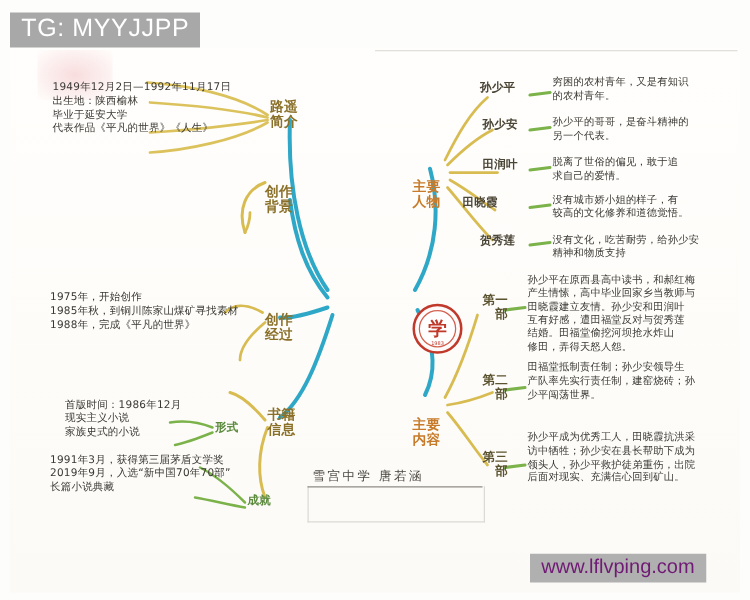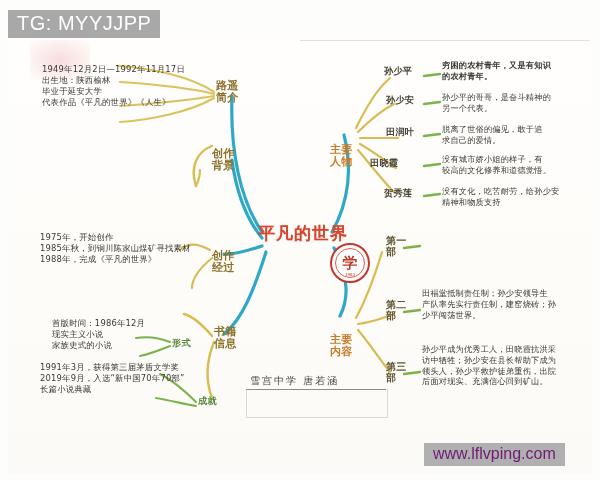--- a/index.html
+++ b/index.html
@@ -29,21 +29,21 @@
 
   
   .hw{position:absolute;font-family:"DejaVu Sans","Liberation Sans",sans-serif;
       color:#34332f;line-height:1.32;white-space:pre-line;letter-spacing:.2px;}
   .detail{font-size:8.4px;color:#3a3833;}
   .detail-r{font-size:8.2px;color:#3a3833;}
   .branch-lbl{font-size:11px;color:#6d5a2e;line-height:1.1;font-weight:bold;}
   .branch-lbl.org{color:#c77b2a;margin-top:16px;}
   .branch-lbl.gold{color:#8a7029;}
   .sub-lbl{font-size:9.2px;color:#4a4536;font-weight:bold;line-height:1.12;}
-  .part-lbl{font-size:10px;color:#5c5430;font-weight:bold;line-height:1.05;}
+  .part-lbl{font-size:10px;color:#5c5430;font-weight:bold;line-height:1.05;text-align:right;}
 
   .center-title{position:absolute;left:258px;top:222px;font-size:17px;font-weight:bold;
      color:#d6452c;letter-spacing:1px;
      text-shadow:0 0 1px rgba(214,69,44,.4);}
 
   .seal{position:absolute;left:330px;top:243px;width:40px;height:40px;border-radius:50%;
         border:2.2px solid #c0392b;box-sizing:border-box;
         background:radial-gradient(circle at 50% 50%,#fff 55%,#fdeceb 100%);}
   .seal:before{content:"";position:absolute;left:3px;top:3px;right:3px;bottom:3px;
         border:1px solid #d4614f;border-radius:50%;}
@@ -138,36 +138,35 @@
   <div class="hw sub-lbl grn" style="left:172px;top:338px;color:#5b8a3c;">形式</div>
 
   <div class="hw detail" style="left:40px;top:362px;width:165px;">1991年3月，获得第三届茅盾文学奖
 2019年9月，入选“新中国70年70部”
 长篇小说典藏</div>
   <div class="hw sub-lbl grn" style="left:198px;top:396px;color:#5b8a3c;">成就</div>
 
   <div class="hw branch-lbl gold" style="left:214px;top:326px;">书籍
 信息</div>
 
-  <div class="center-title">平凡的世界</div>
 
   <div class="seal">
     <div class="glyph">学</div>
     <div class="yr">1983</div>
   </div>
 
   <div class="sigbox"></div>
   <div class="sigline"></div>
   <div class="sig">雪宫中学  唐若涵</div>
 
   <div class="hw branch-lbl org" style="left:330px;top:128px;">主要
 人物</div>
 
   <div class="hw sub-lbl" style="left:384px;top:66px;">孙少平</div>
-  <div class="hw detail-r" style="left:442px;top:60px;width:156px;font-weight:bold;">穷困的农村青年，又是有知识
+  <div class="hw detail-r" style="left:442px;top:60px;width:156px;">穷困的农村青年，又是有知识
 的农村青年。</div>
 
   <div class="hw sub-lbl" style="left:386px;top:95px;">孙少安</div>
   <div class="hw detail-r" style="left:442px;top:92px;width:156px;">孙少平的哥哥，是奋斗精神的
 另一个代表。</div>
 
   <div class="hw sub-lbl" style="left:386px;top:127px;">田润叶</div>
   <div class="hw detail-r" style="left:442px;top:124px;width:156px;">脱离了世俗的偏见，敢于追
 求自己的爱情。</div>
 
@@ -177,20 +176,26 @@
 
   <div class="hw sub-lbl" style="left:384px;top:188px;">贺秀莲</div>
   <div class="hw detail-r" style="left:442px;top:186px;width:156px;">没有文化，吃苦耐劳，给孙少安
 精神和物质支持</div>
 
   <div class="hw branch-lbl org" style="left:330px;top:318px;">主要
 内容</div>
 
   <div class="hw part-lbl" style="left:386px;top:236px;">第一
 部</div>
+  <div class="hw detail-r" style="left:422px;top:218px;width:176px;">孙少平在原西县高中读书，和郝红梅
+产生情愫，高中毕业回家乡当教师与
+田晓霞建立友情。孙少安和田润叶
+互有好感，遭田福堂反对与贺秀莲
+结婚。田福堂偷挖河坝抢水炸山
+修田，弄得天怒人怨。</div>
 
   <div class="hw part-lbl" style="left:386px;top:300px;">第二
 部</div>
   <div class="hw detail-r" style="left:422px;top:288px;width:176px;">田福堂抵制责任制；孙少安领导生
 产队率先实行责任制，建窑烧砖；孙
 少平闯荡世界。</div>
 
   <div class="hw part-lbl" style="left:386px;top:362px;">第三
 部</div>
   <div class="hw detail-r" style="left:422px;top:344px;width:176px;">孙少平成为优秀工人，田晓霞抗洪采

